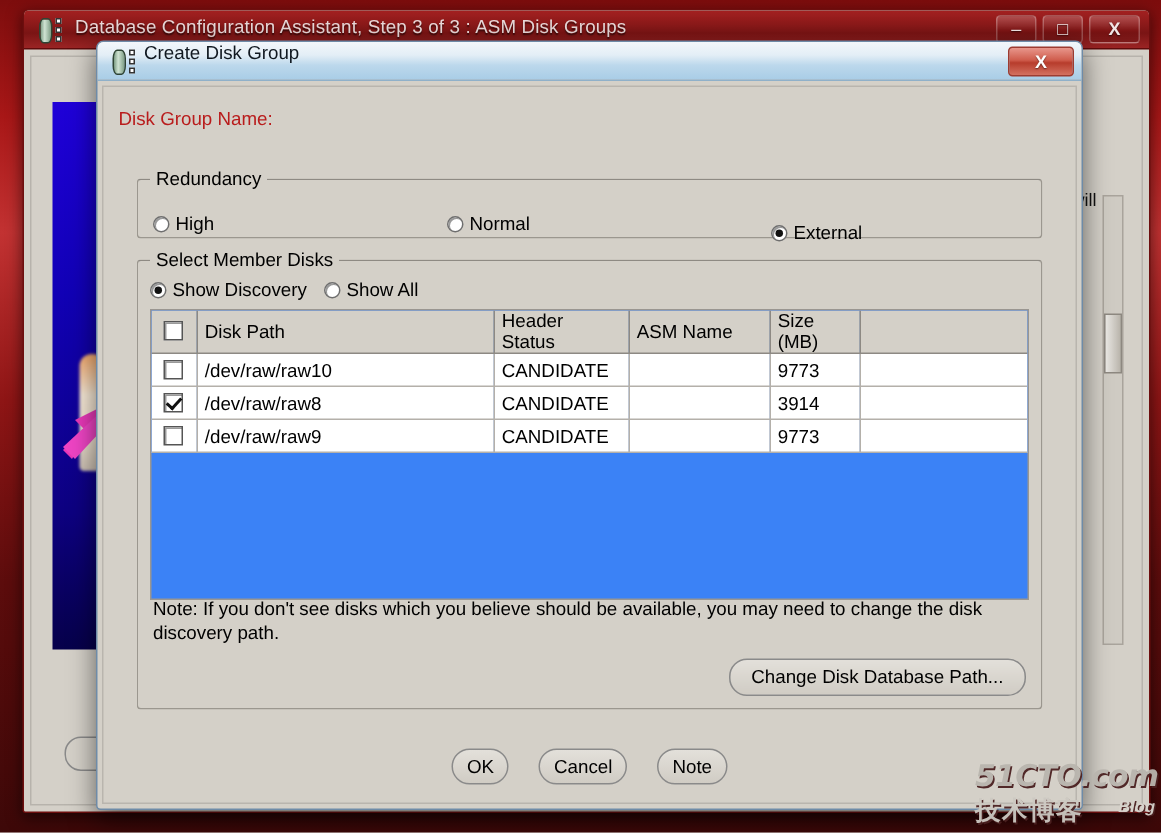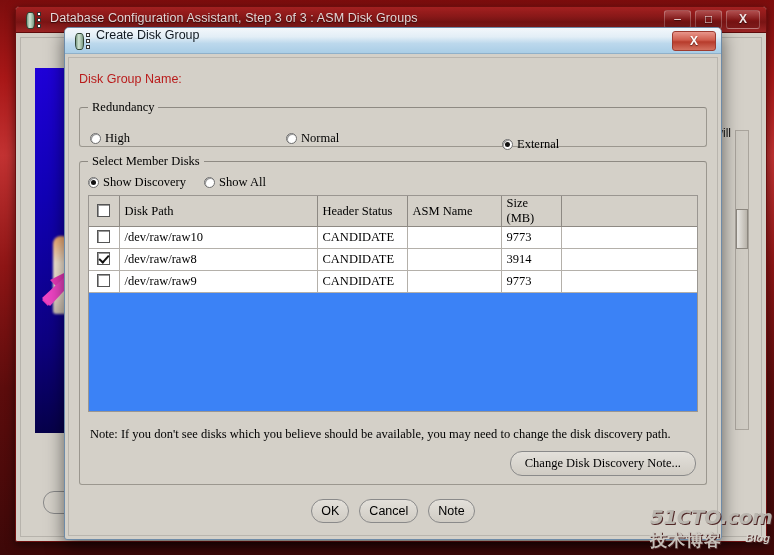--- a/index.html
+++ b/index.html
@@ -144,23 +144,22 @@
   }
   .row-name .inp .caret {
     display: inline-block; width: 1px; height: 13px;
     background: #000; vertical-align: -2px; margin-left: 1px;
   }
 
   fieldset.grp {
     position: absolute;
     border: 1px solid #9b978f; border-top-color:#8e8a83;
     border-radius: 3px;
-    margin: 0; padding: 0;
+    margin: 12px; padding: 0;
     background: transparent;
-    font-family: Liberation Serif, serif;
   }
   fieldset.grp > legend {
     margin-left: 8px; padding: 0 4px;
     font-size: 12.5px; color: #000;
   }
   #grp-red { left: 10px; top: 42px; right: 10px; height: 47px; }
   #grp-disks { left: 10px; top: 96px; right: 10px; bottom: 50px; }
 
   .radio {
     position: absolute; display: flex; align-items: center; gap: 4px;
@@ -229,21 +228,21 @@
   #btn-discovery {
     position: absolute; right: 10px; bottom: 8px;
     height: 25px; padding: 0 14px;
     border: 1px solid #8a8a8a; border-radius: 12px;
     background: linear-gradient(180deg,#e3e0da,#d0ccc4);
     font-size: 12.5px; color: #000; line-height: 23px;
   }
 
   #btnbar {
     position: absolute; left: 0; right: 0; bottom: 12px;
-    display: flex; justify-content: center; gap: 10px;
+    display: flex; justify-content: center; gap: 20px;
   }
   .dbtn {
     min-width: 30px; height: 24px; padding: 0 9px;
     border: 1px solid #8a8a8a; border-radius: 12px;
     background: linear-gradient(180deg,#e3e0da,#d0ccc4);
     font-size: 12.5px; color: #000; line-height: 22px; text-align: center;
   }
 
   
   #wm {
@@ -395,21 +394,21 @@
               <td>CANDIDATE</td>
               <td></td>
               <td>9773</td>
               <td class="pad"></td>
             </tr>
           </tbody>
         </table>
       </div>
 
       <div id="note">Note: If you don't see disks which you believe should be available, you may need to change the disk discovery path.</div>
-      <div id="btn-discovery">Change Disk Discovery Note...</div>
+      <div id="btn-discovery">Change Disk Database Path...</div>
     </fieldset>
 
     <div id="btnbar">
       <div class="dbtn">OK</div>
       <div class="dbtn">Cancel</div>
       <div class="dbtn">Note</div>
     </div>
 
   </div>
 </div>

